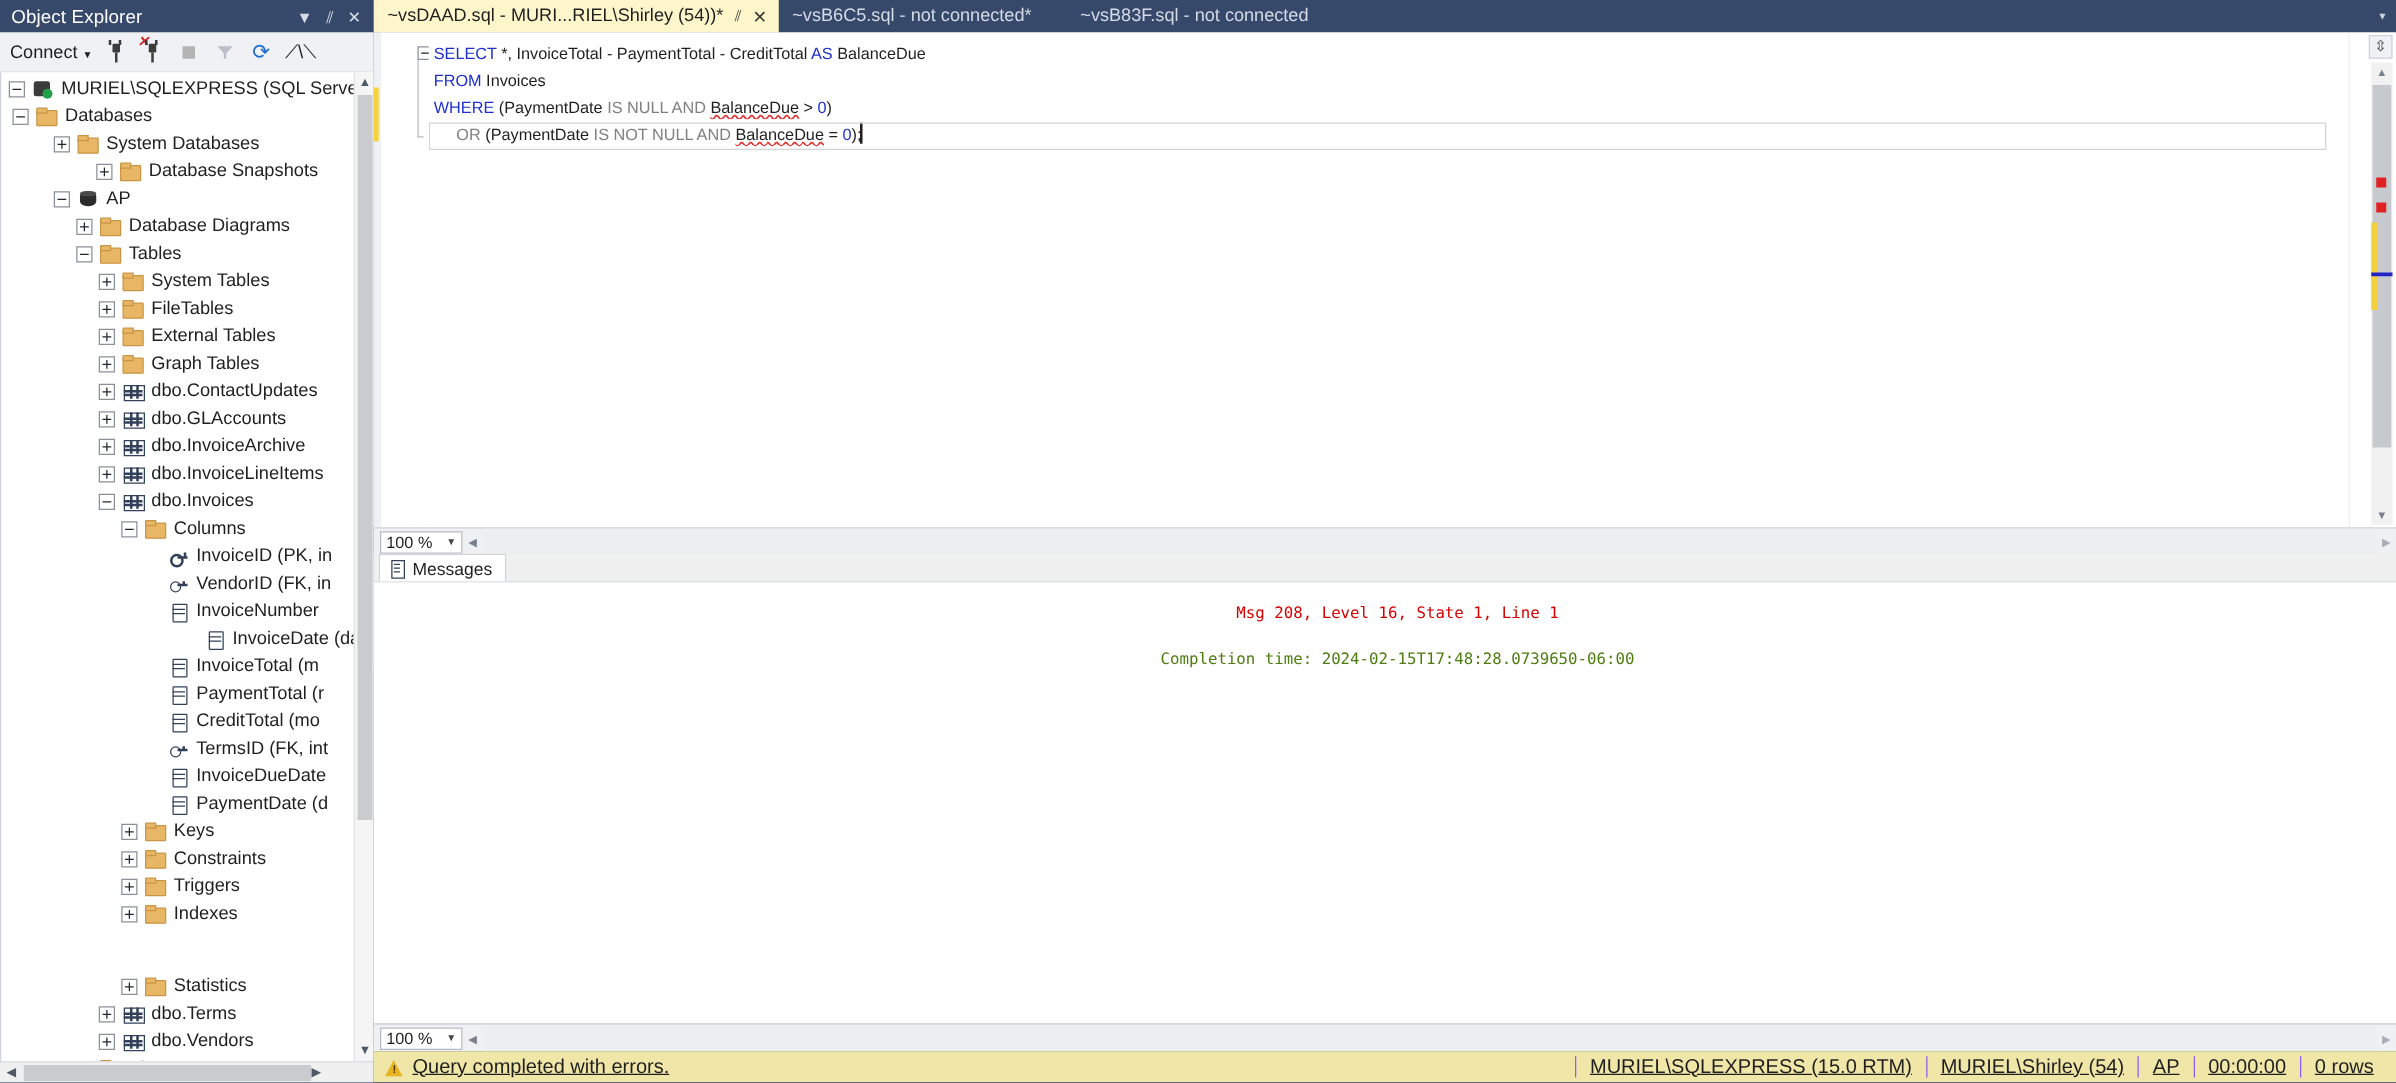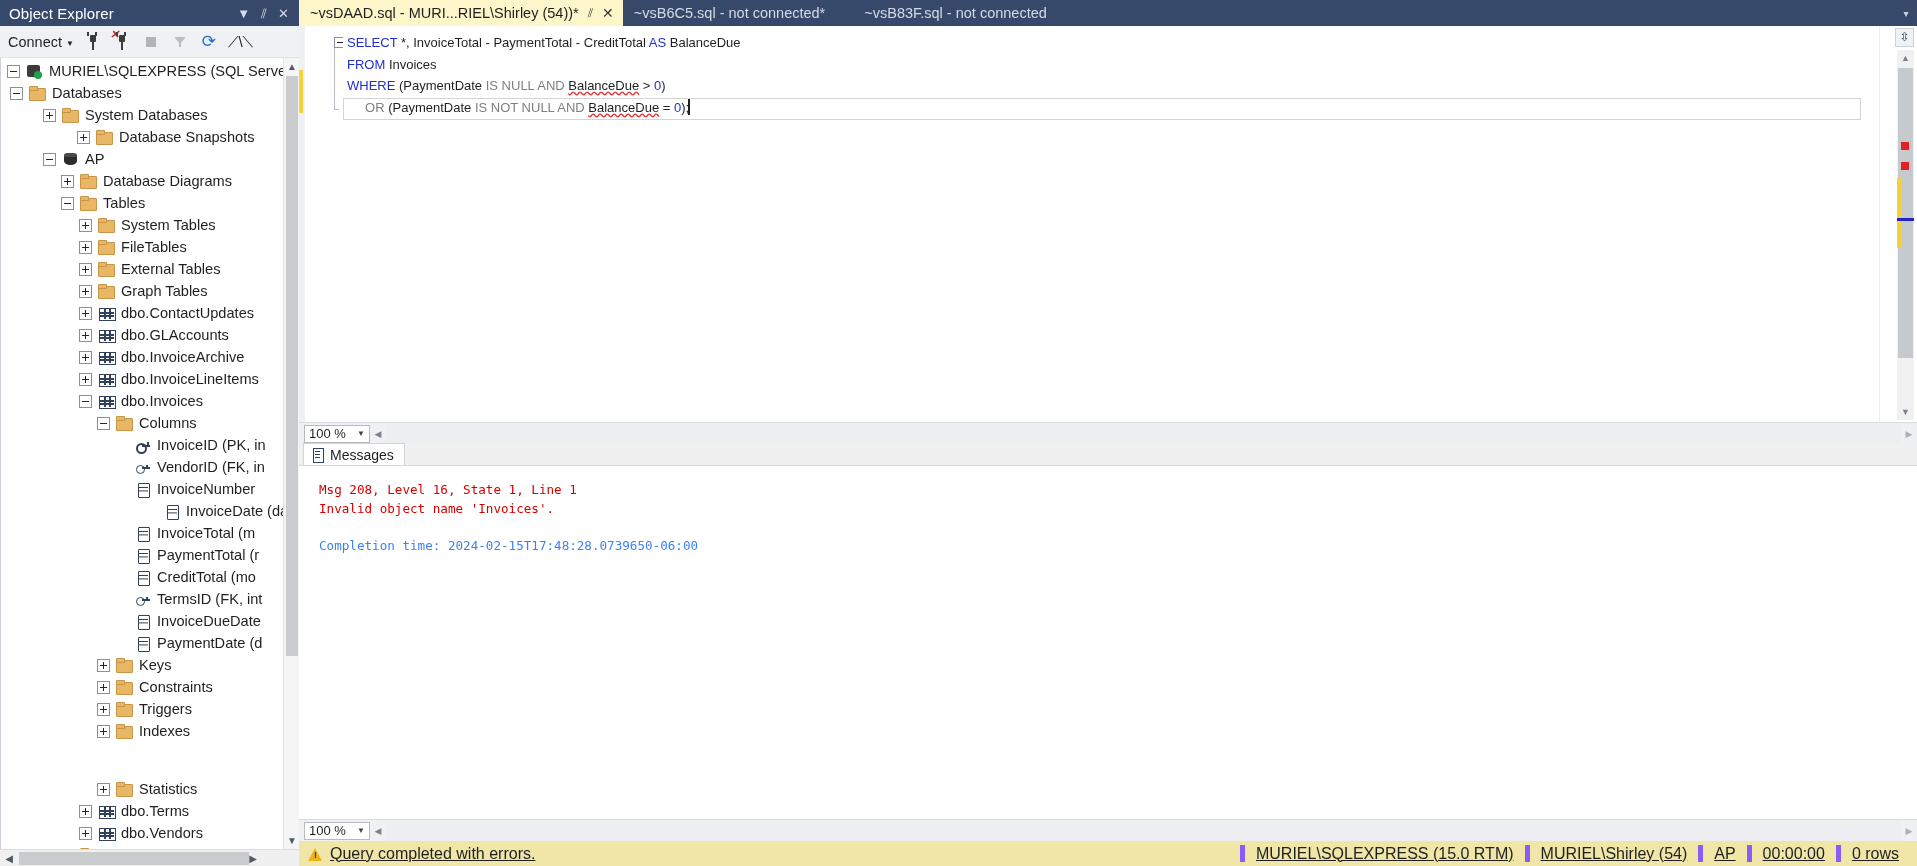--- a/index.html
+++ b/index.html
@@ -303,42 +303,42 @@
   }
   .msg-ico::after {
     content:""; position:absolute; left:4px; top:3px; width:5px; height:1.2px; background:#33405a;
     box-shadow: 0 3px 0 #33405a, 0 6px 0 #33405a;
   }
   .msg-body {
     background:#fff; padding:14px 0 0 20px;
     font-family:"DejaVu Sans Mono", monospace; font-size:12.6px; line-height:19px;
   }
   .msg-err { color:#d40000; }
-  .msg-info { color:#3b82f6; }
+  .msg-info { color:#4d7c0f; }
   .msg-gap { height:18px; }
 
   
   #statusbar {
     position:absolute; left:299px; right:0; bottom:0; height:25px;
     background:#f0e6a8; display:flex; align-items:center;
     font-size:16px; color:#1f1f1f;text-decoration:underline;
   }
   #statusbar .left { display:flex; align-items:center; gap:7px; padding-left:9px; }
   .warn-ico { width:15px; height:14px; position:relative; }
   .warn-ico::before {
     content:""; position:absolute; left:0; top:1px;
     border-left:7.5px solid transparent; border-right:7.5px solid transparent;
     border-bottom:13px solid #e8b521;
   }
   .warn-ico::after {
     content:"!"; position:absolute; left:0; top:3px; width:15px; text-align:center;
     font-size:9px; font-weight:bold; color:#4a3700; line-height:11px;
   }
   #statusbar .right { margin-left:auto; display:flex; align-items:center; }
-  #statusbar .cell { padding:0 11px; border-left:5px solid #8b5cf6; height:17px;
+  #statusbar .cell { padding:0 11px; border-left:1px solid #8b5cf6; height:17px;
     display:flex; align-items:center; }
   #statusbar .cell:last-child { padding-right:18px; }
 </style>
 </head>
 <body>
 
 <div id="object-explorer">
 
   <div class="oe-title">
     <div class="oe-title-text">Object Explorer</div>
@@ -630,30 +630,29 @@
   <div class="zoombar" style="top:422px;">
     <div class="zoom-combo">
       <span>100 %</span>
       <span class="ca">▼</span>
     </div>
     <div class="zb-left">◀</div>
     <div class="zb-track"></div>
     <div class="zb-right">▶</div>
   </div>
 
-  <div class="results" style="top:444px; bottom:47px;">
+  <div class="results" style="top:444px; bottom:47px;text-align:center;">
     <div class="res-tabrow">
       <div class="res-tab">
         <span class="msg-ico"></span>
         <span>Messages</span>
       </div>
     </div>
     <div class="msg-body" id="msg-body">
         <div class="msg-err">Msg 208, Level 16, State 1, Line 1</div>
-        <div class="msg-err">Invalid object name 'Invoices'.</div>
         <div class="msg-gap"></div>
         <div class="msg-info">Completion time: 2024-02-15T17:48:28.0739650-06:00</div>
       </div>
   </div>
 
   <div class="zoombar" style="bottom:25px;">
     <div class="zoom-combo">
       <span>100 %</span>
       <span class="ca">▼</span>
     </div>

